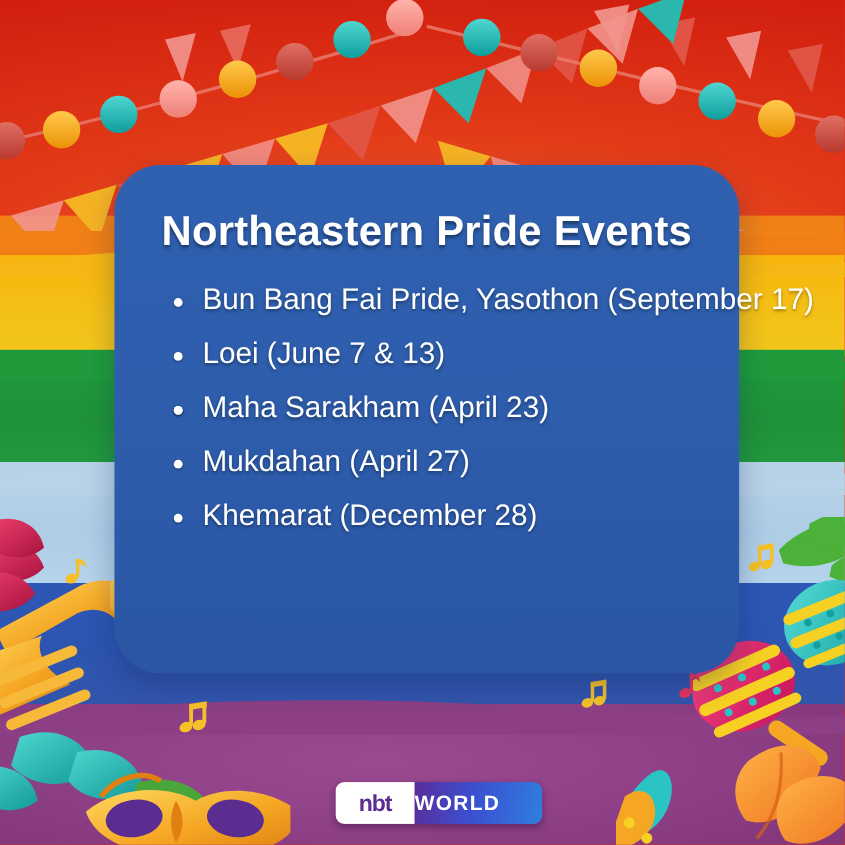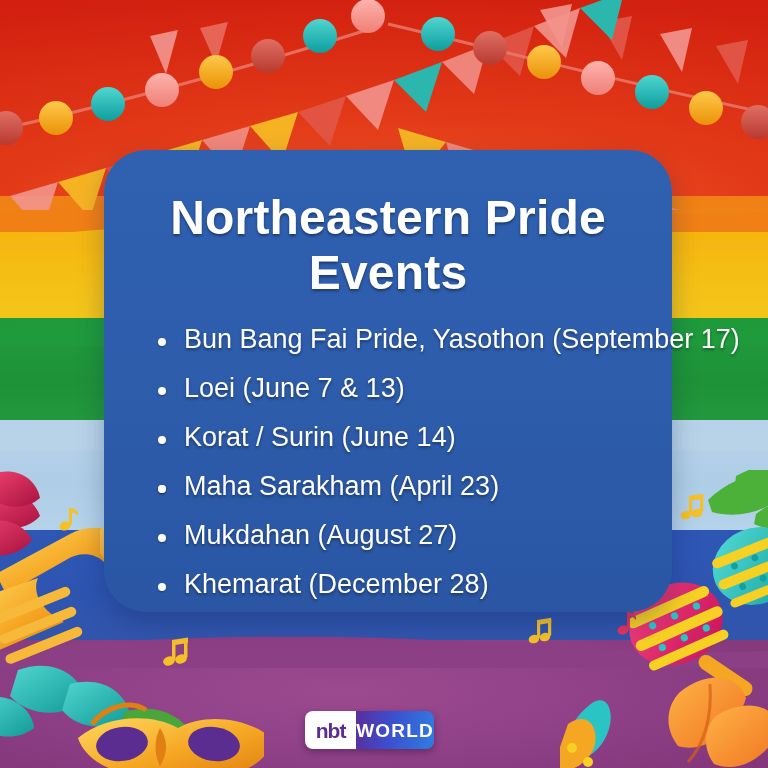--- a/index.html
+++ b/index.html
@@ -37,21 +37,21 @@
     position:absolute;
     left:104px; top:150px;
     width:568px; height:462px;
     border-radius:42px;
     background:linear-gradient(180deg,#2f61b0 0%,#2d5cab 55%,#2a56a4 100%);
     box-shadow:0 10px 26px rgba(10,30,80,.28);
     padding:30px 34px 10px 34px;
   }
   .card-title {
     color:#ffffff;
-    font-size:48px;
+    font-size:38px;
     font-weight:bold;
     letter-spacing:.2px;
     text-align:center;
     margin-top:10px;
     margin-bottom:26px;
     text-shadow:0 2px 3px rgba(0,0,0,.40);
   }
   .events { list-style:none; padding-left:20px; }
   .events li {
     color:#ffffff;
@@ -80,42 +80,42 @@
   #notes-a { left:160px; top:636px; }
   #notes-b { left:526px; top:616px; }
   #notes-c { left:678px; top:492px; }
   #notes-d { left:614px; top:610px; }
   #notes-e { left:56px;  top:506px; }
 
   
   .logo {
     position:absolute;
     left:305px; top:711px;
-    width:129px; height:38px;
+    width:188px; height:38px;
     border-radius:8px;
     overflow:hidden;
     display:flex;
     box-shadow:0 3px 7px rgba(40,10,50,.38);
   }
   .logo-nbt {
     width:72px; height:100%;
     background:#ffffff;
     display:flex; align-items:center; justify-content:center;
   }
   .logo-nbt span {
     color:#5b2d91;
     font-size:21px;
     font-weight:bold;
     letter-spacing:-1px;
     line-height:1;
   }
   .logo-world {
     flex:1; height:100%;
     background:linear-gradient(100deg,#5a2d9b 0%,#3b4fd0 45%,#2f7ee0 100%);
-    display:flex; align-items:center; justify-content:center;
+    display:flex; align-items:center; 
   }
   .logo-world span {
     color:#ffffff;
     font-size:19px;
     font-weight:bold;
     letter-spacing:1.2px;
     line-height:1;
   }
 </style>
 </head>
@@ -423,32 +423,31 @@
       <li>
         <span class="dot"></span>
         <span>Bun Bang Fai Pride, Yasothon (September 17)</span>
       </li>
       <li>
         <span class="dot"></span>
         <span>Loei (June 7 &amp; 13)</span>
       </li>
       <li>
         <span class="dot"></span>
-        <span>Korat / Surin (June 14)</span>
       </li>
       <li>
         <span class="dot"></span>
       </li>
       <li>
         <span class="dot"></span>
         <span>Maha Sarakham (April 23)</span>
       </li>
       <li>
         <span class="dot"></span>
-        <span>Mukdahan (August 27)</span>
+        <span>Mukdahan (April 27)</span>
       </li>
       <li>
         <span class="dot"></span>
         <span>Khemarat (December 28)</span>
       </li>
     </ul>
   </div>
 
   <div class="logo">
     <div class="logo-nbt">

